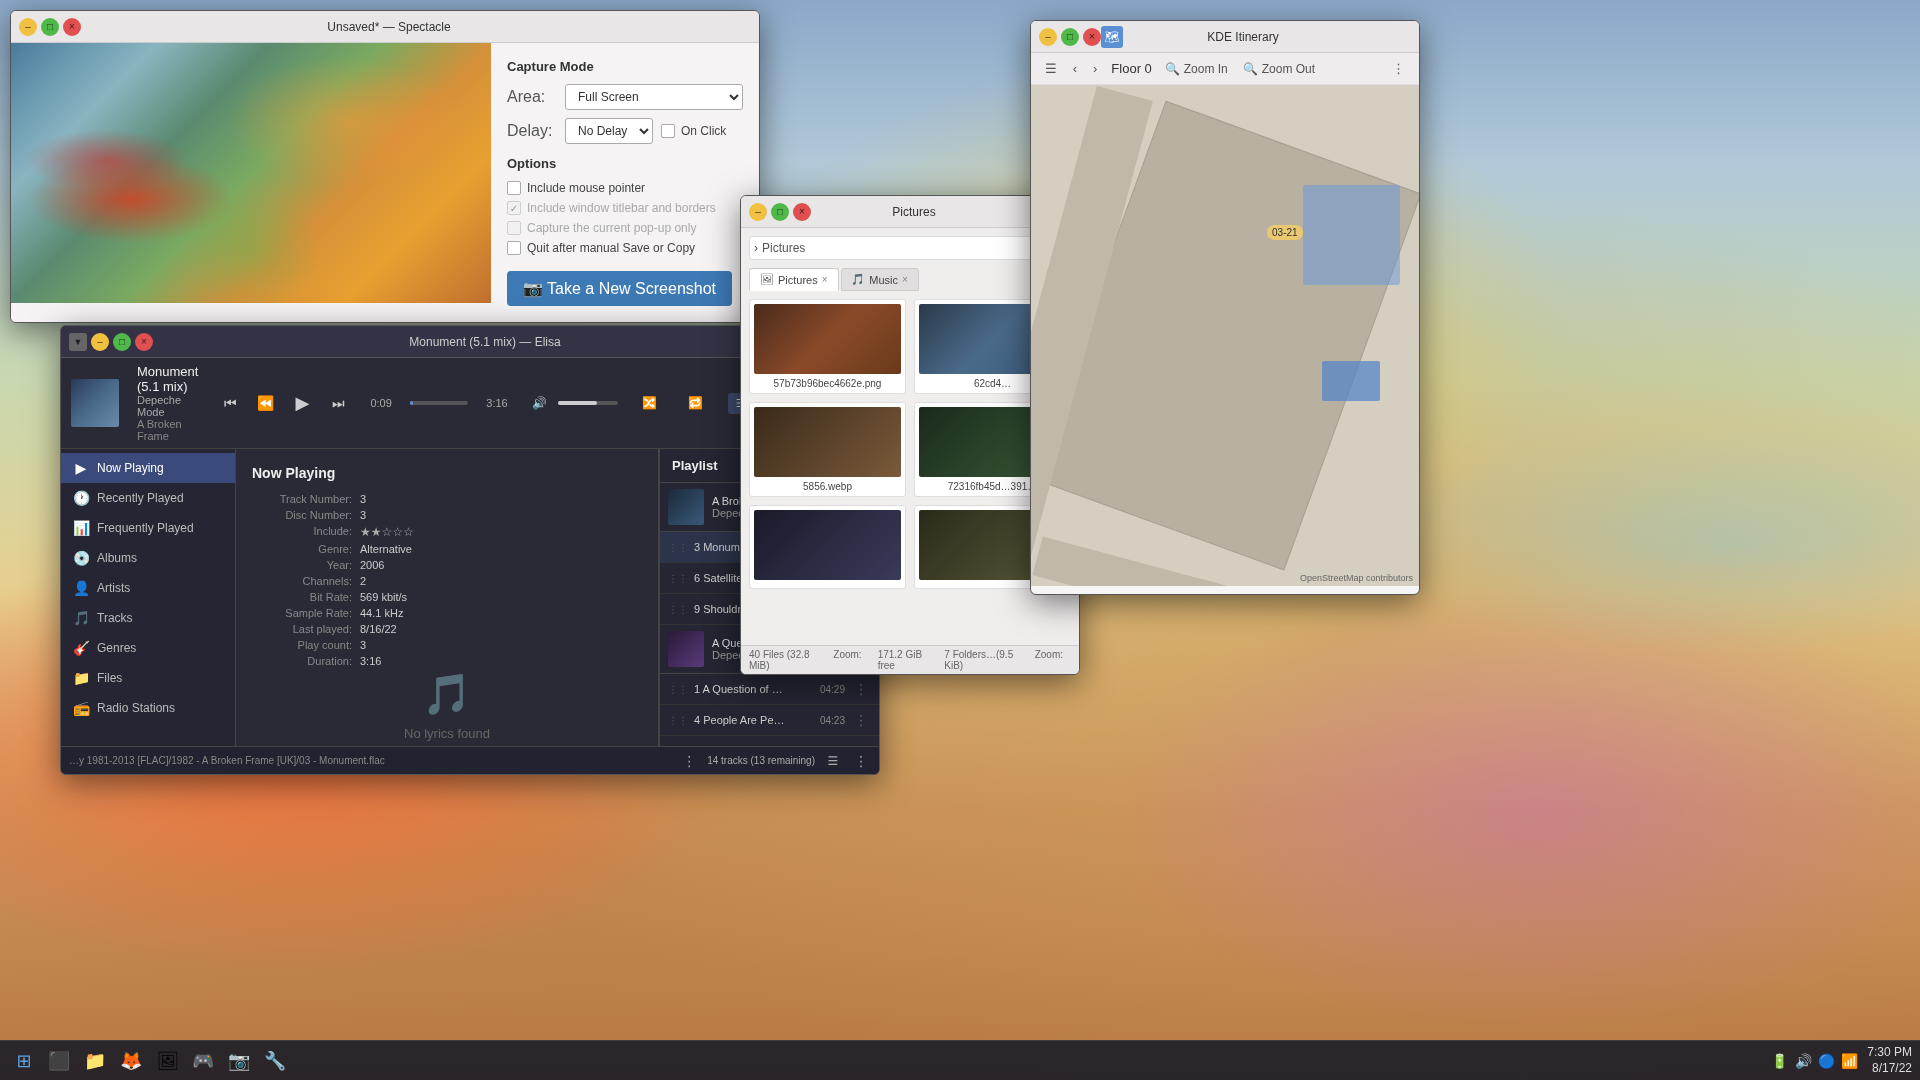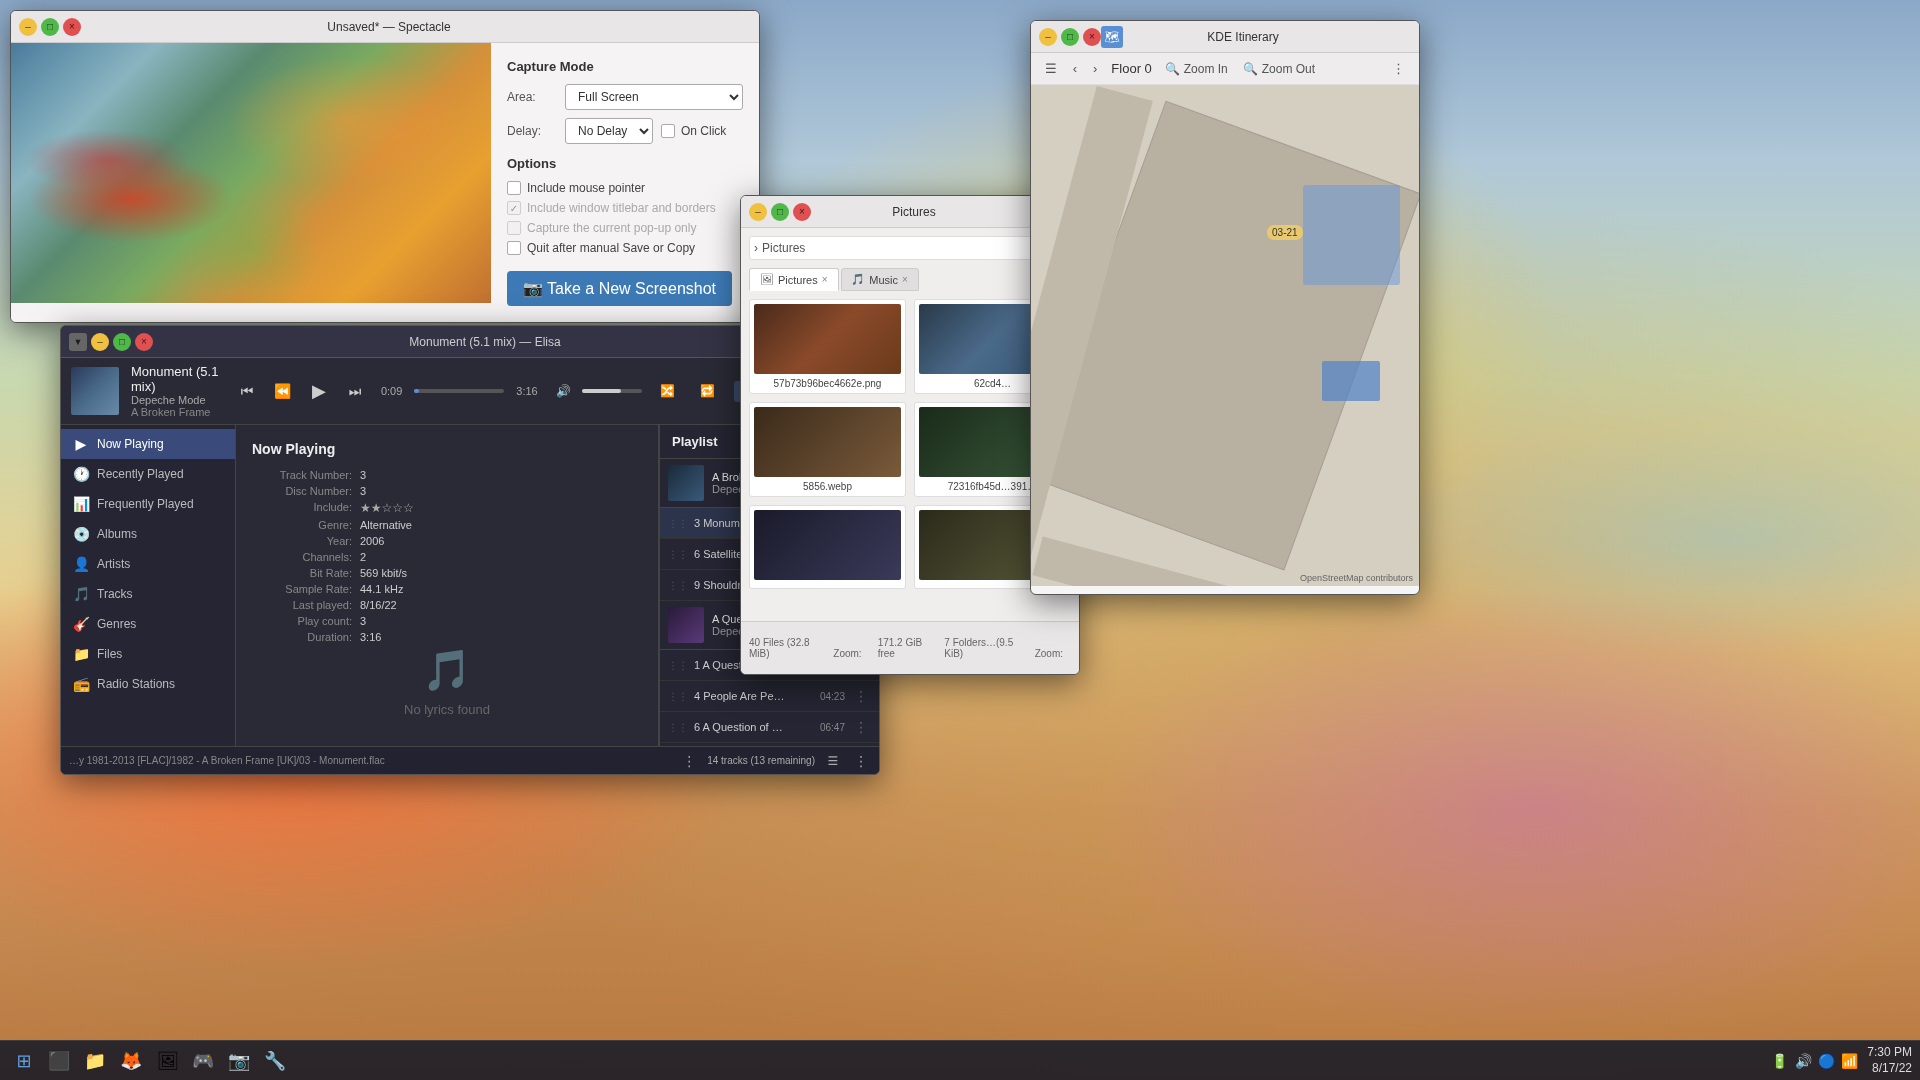--- a/index.html
+++ b/index.html
@@ -204,21 +204,21 @@
     }
 
     .spectacle-row {
       display: flex;
       align-items: center;
       margin-bottom: 8px;
       gap: 8px;
     }
 
     .spectacle-label {
-      font-size: 12px;
+      font-size: 16px;
       color: #555;
       width: 50px;
     }
 
     .spectacle-select {
       flex: 1;
       padding: 4px 8px;
       border: 1px solid #aaa;
       border-radius: 3px;
       background: white;
@@ -276,21 +276,21 @@
       flex-direction: column;
       height: calc(100% - 32px);
     }
 
     .elisa-now-playing-bar {
       display: flex;
       align-items: center;
       padding: 6px 10px;
       background: #2a2a36;
       border-bottom: 1px solid #444;
-      gap: 12px;
+      gap: 18px;
     }
 
     .elisa-album-thumb {
       width: 48px;
       height: 48px;
       background: linear-gradient(135deg, #1a1a2a, #3a3a5a);
       border-radius: 2px;
       overflow: hidden;
     }
 
@@ -741,25 +741,25 @@
       font-size: 10px;
       color: #444;
       word-break: break-all;
     }
 
     .filemanager-statusbar {
       position: absolute;
       bottom: 0;
       left: 0;
       right: 0;
-      padding: 15px 8px;
+      padding: 3px 8px;
       font-size: 10px;
       color: #666;
       display: flex;
-      align-items: flex-end;
+      align-items: flex-start;
       gap: 8px;
       background: #e8e6e6;
       border-top: 1px solid #ccc;
       margin-top: 35px;
     }
 
     
     .itinerary-window {
       top: 20px;
       left: 1030px;

